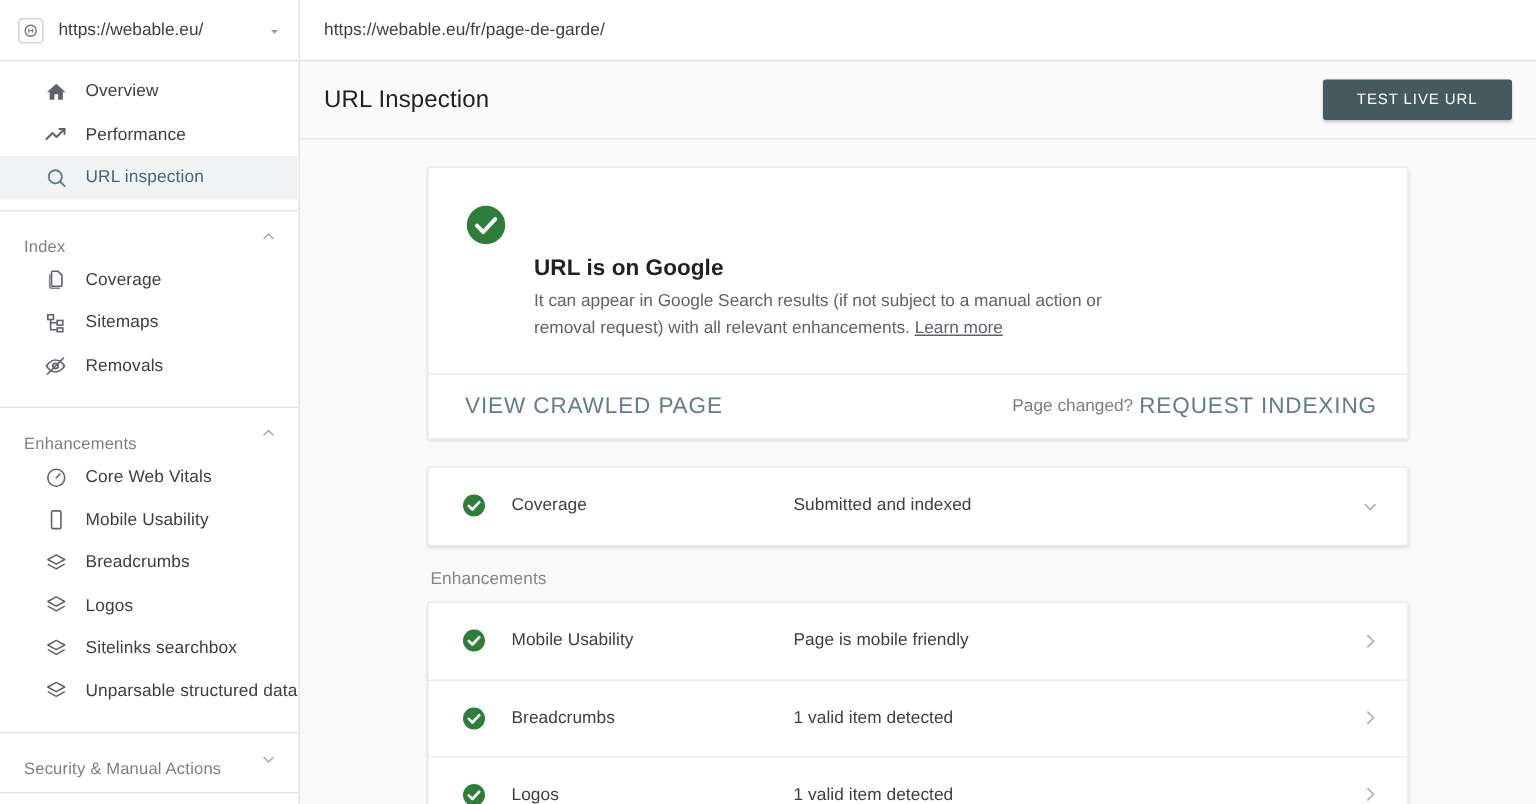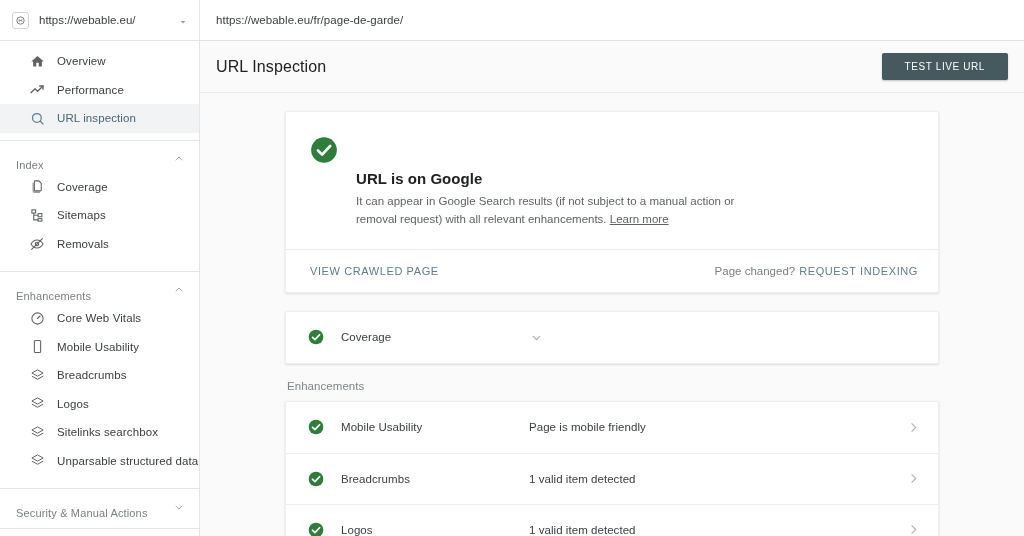--- a/index.html
+++ b/index.html
@@ -165,21 +165,21 @@
   .verdict p a {
     color: #5f6368; text-decoration: underline; cursor: pointer;
   }
   .verdict-actions {
     border-top: 1px solid #ececec;
     height: 43px;
     display: flex; align-items: center;
     padding: 0 20px 0 24px;
   }
   .link-action {
-    font-size: 11px; letter-spacing: .6px;
+    font-size: 15px; letter-spacing: .6px;
     color: #5f7d8c; cursor: pointer; white-space: nowrap;
   }
   .spacer { flex: 1; }
   .muted-note {
     font-size: 11.5px; color: #7b8084; margin-right: 4px; white-space: nowrap;
   }
 
   
   .row {
     display: flex; align-items: center;
@@ -432,20 +432,21 @@
 
         <div class="card mt18">
           <div class="row">
             <span class="ricon">
               <svg width="16" height="16" viewBox="0 0 24 24">
                 <circle cx="12" cy="12" r="11" fill="#2e7d3a"></circle>
                 <polyline points="6.8,12.4 10.4,16 17.3,8.6" fill="none" stroke="#ffffff" stroke-width="2.6" stroke-linecap="round" stroke-linejoin="round"></polyline>
               </svg>
             </span>
             <span class="rname">Coverage</span>
+            <span class="rstatus">Submitted and indexed</span>
             <span class="rchev">
               <svg width="13" height="13" viewBox="0 0 24 24" fill="none" stroke="#5f6368" stroke-width="2" stroke-linecap="round">
                   <polyline points="6,10 12,16 18,10"></polyline>
                 </svg>
             </span>
           </div>
         </div>
 
         <div class="section-label">Enhancements</div>
 

